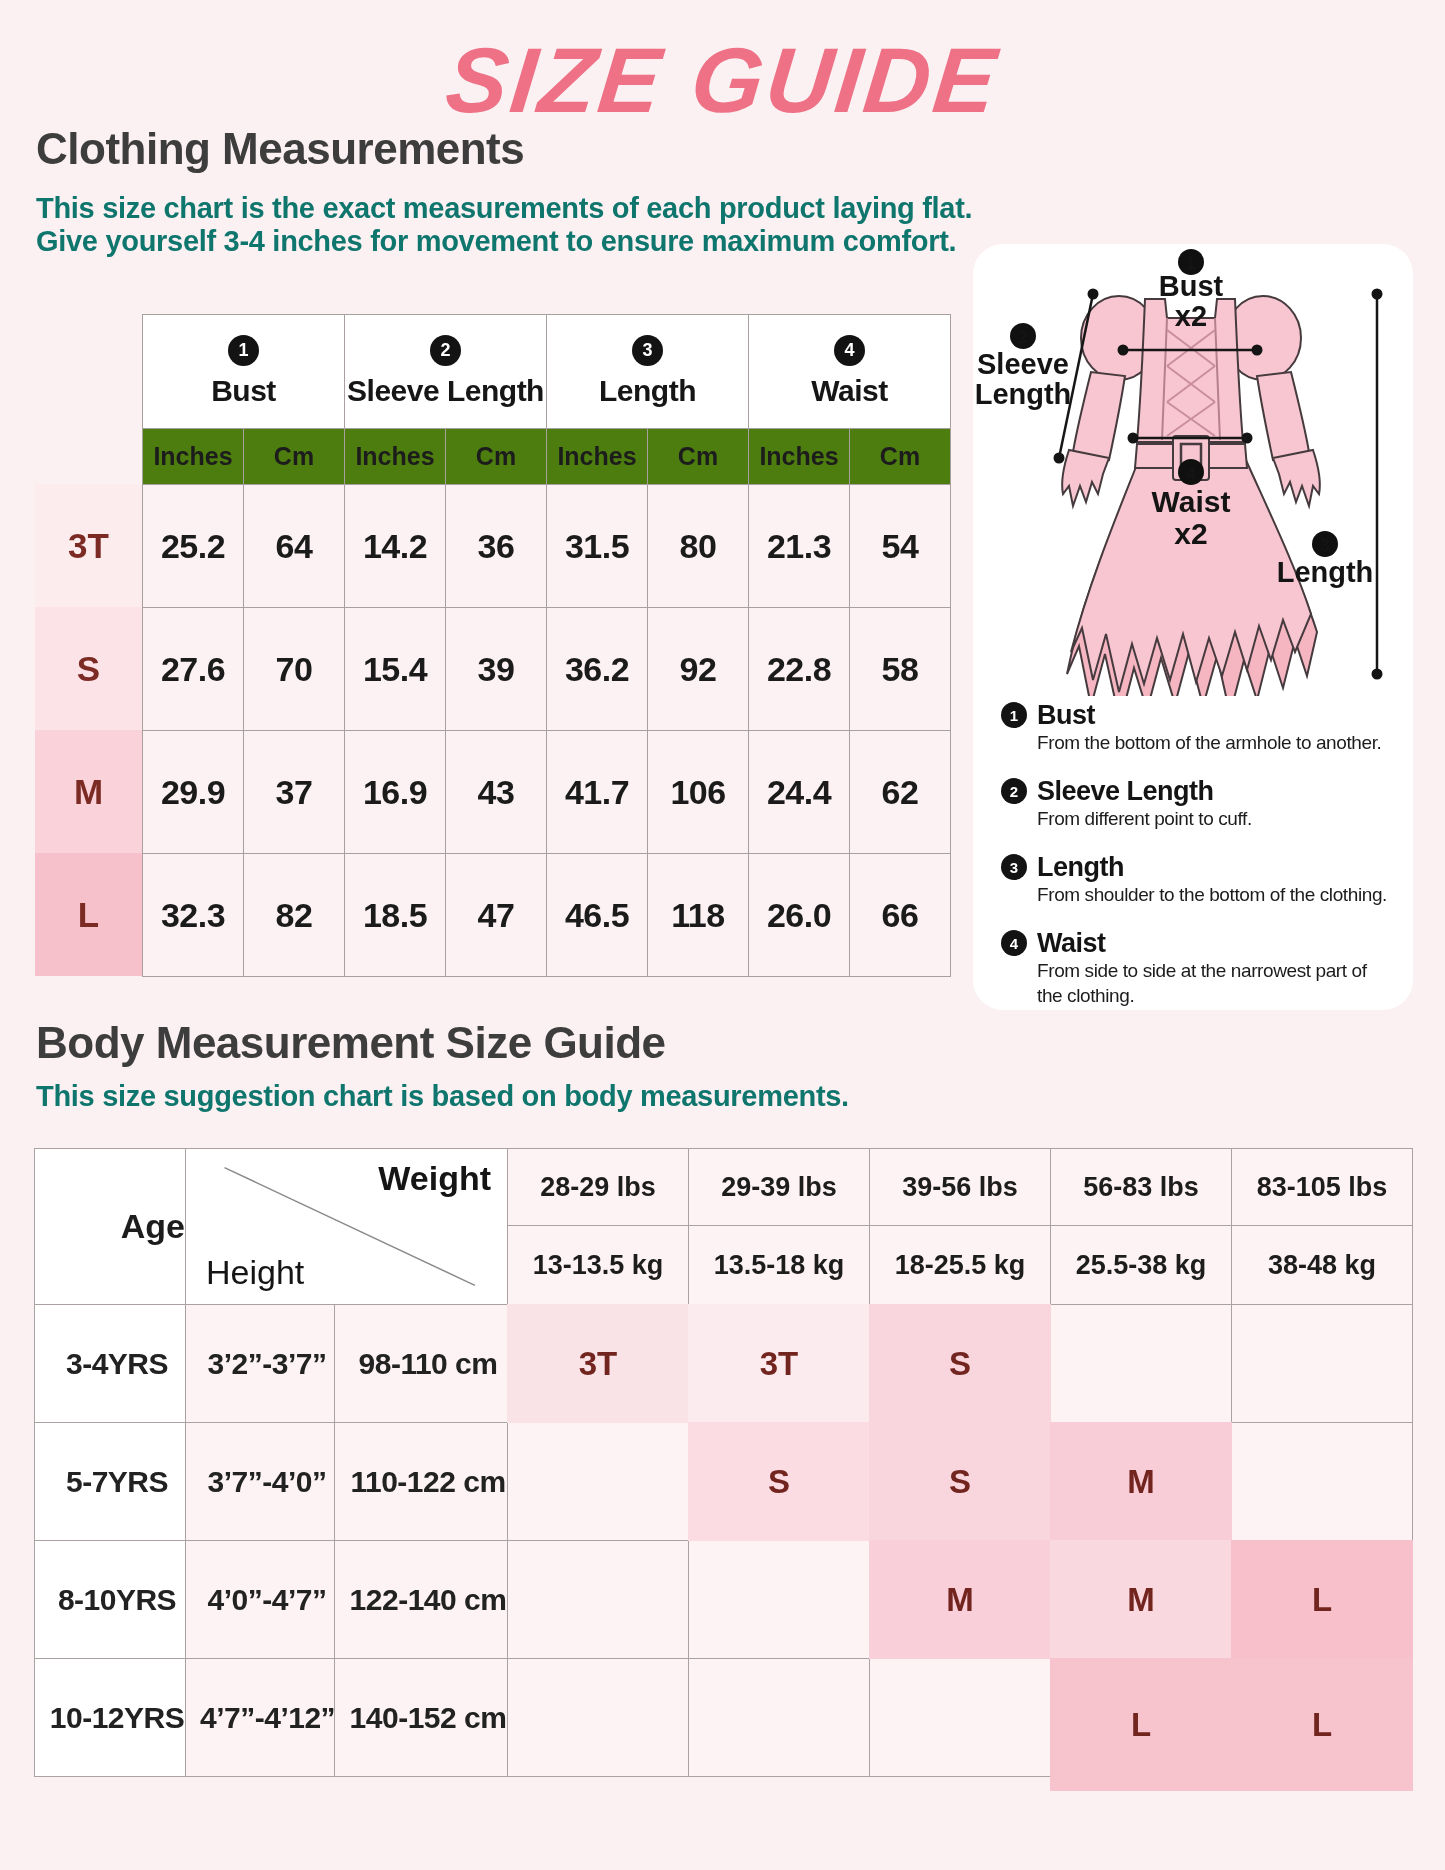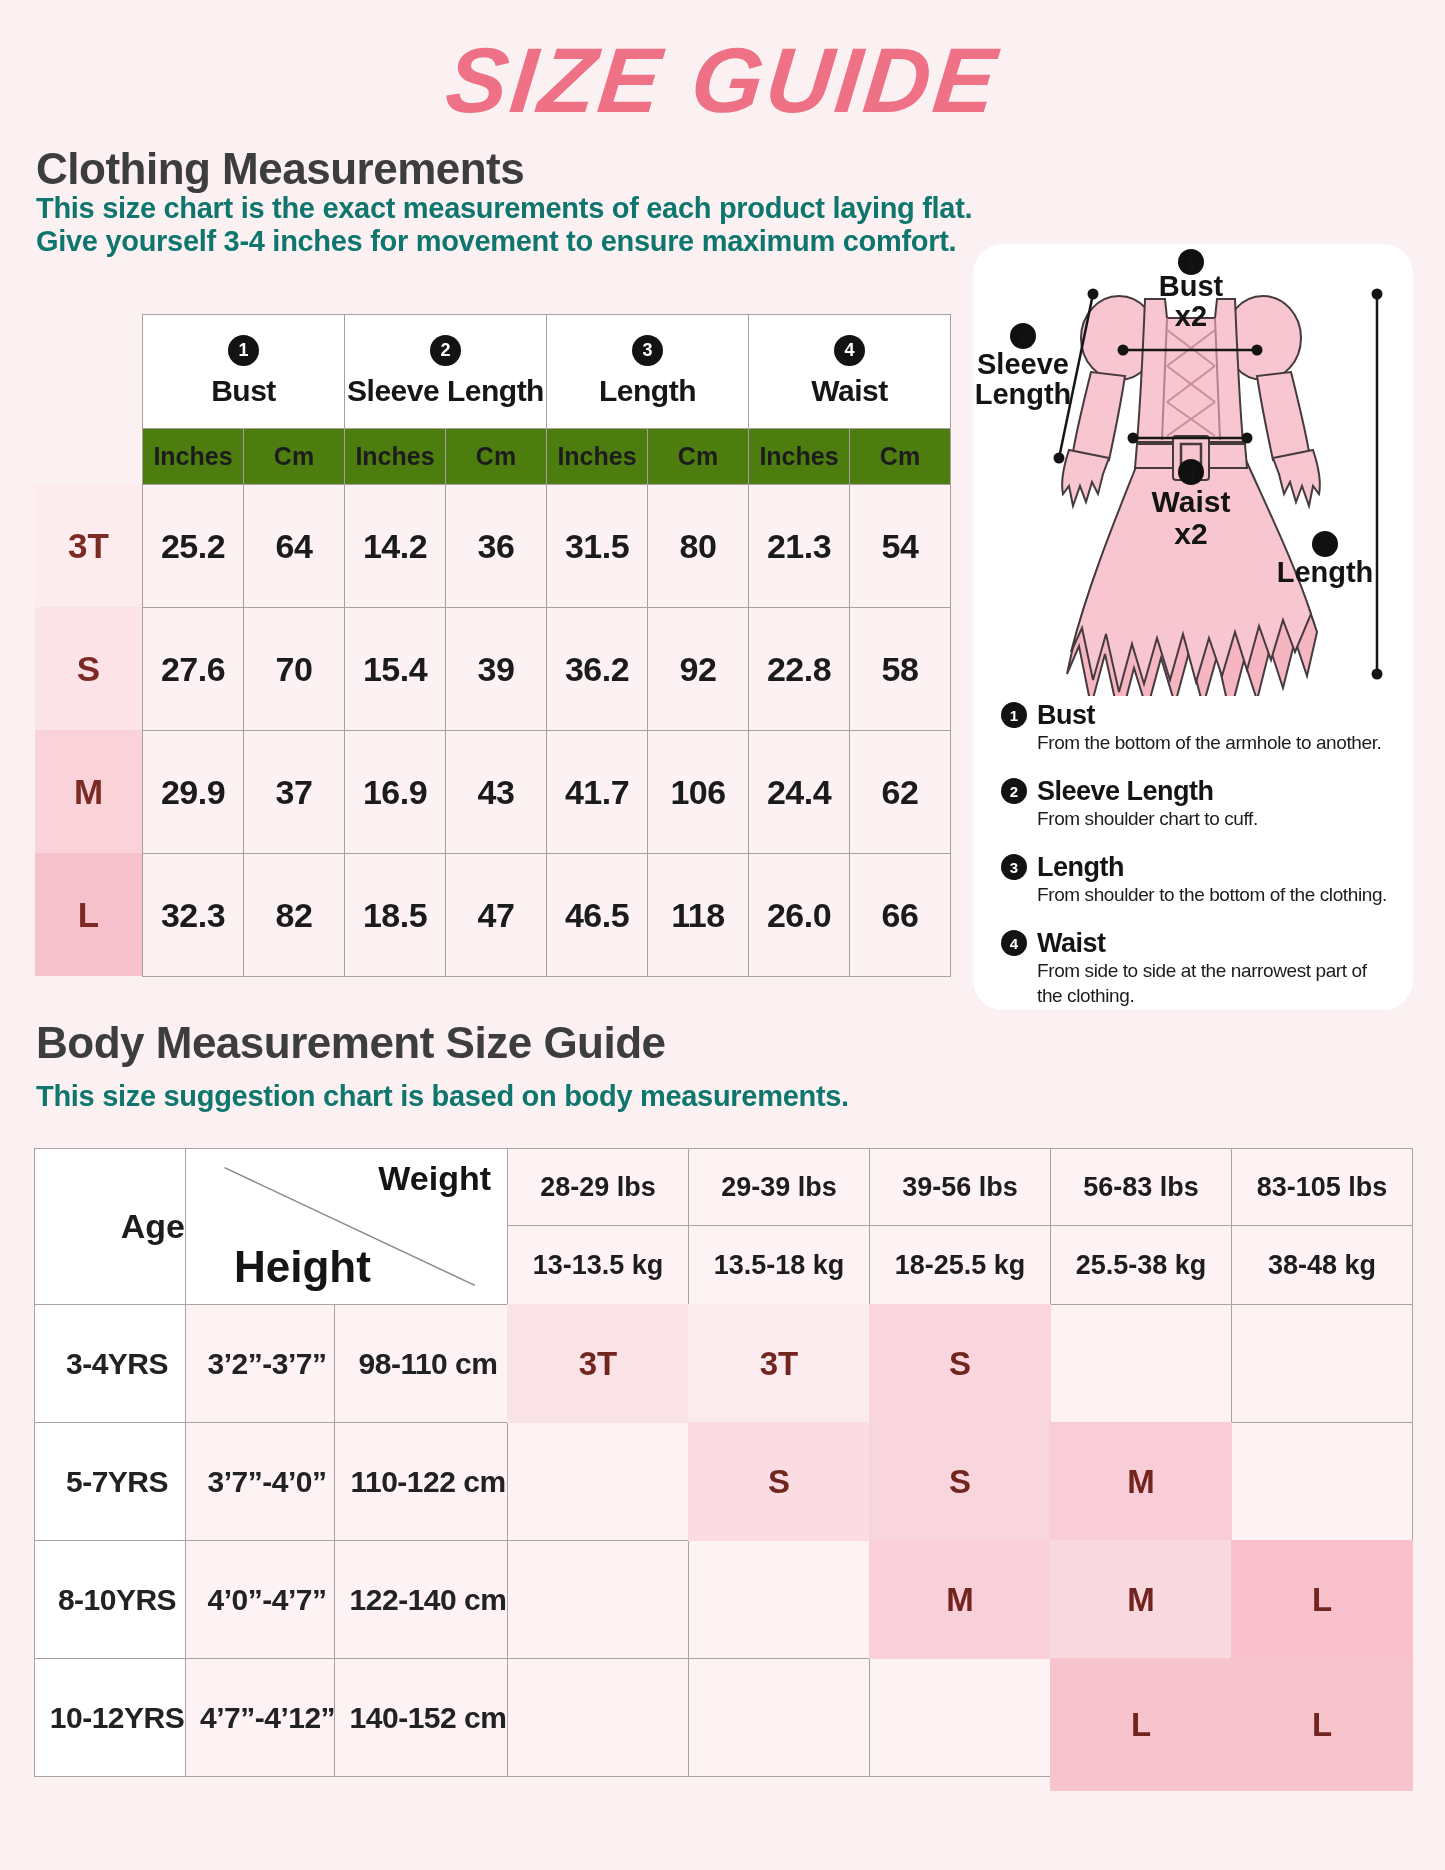--- a/index.html
+++ b/index.html
@@ -11,21 +11,21 @@
   }
   
   .main-title {
     position:absolute; top:28px; left:0; width:100%;
     text-align:center; font-size:92px; font-weight:700; font-style:italic;
     letter-spacing:3px; color:#ee7186; transform:skewX(-6deg);
   }
   
   .sec-heading { position:absolute; left:36px; font-size:44px; font-weight:700; color:#3e3d3d; letter-spacing:-0.5px; }
   .sec-desc { position:absolute; left:36px; font-size:29px; font-weight:700; color:#0f766e; letter-spacing:-0.3px; line-height:33px; }
-  .h-clothing { top:144px; }
+  .h-clothing { top:124px; }
   .d-clothing { top:192px; }
   .h-body { top:1018px; }
   .d-body  { top:1080px; }
   .footnote { position:absolute; left:32px; top:1782px; font-size:31px; font-weight:700; color:#4b4a4a; letter-spacing:-0.3px; }
 
   
   .t1-wrap { position:absolute; left:35px; top:314px; display:flex; }
   .size-col { width:107px; display:flex; flex-direction:column; }
   .size-col .spacer { height:170px; }
   .size-cell {
@@ -74,21 +74,21 @@
   .t2 .c-w { width:181px; }
   .t2 .row-lbs td { height:77px; font-size:27px; font-weight:700; }
   .t2 .row-kg td { height:79px; font-size:27px; font-weight:700; }
   .t2 .body-row td { height:118px; font-size:30px; font-weight:700; color:#222; letter-spacing:-0.5px;padding-left:14px; }
   .t2 td.age-hcell { background:#ffffff; font-size:34px; font-weight:700;text-align:right; }
   .t2 td.diag-cell { background:#ffffff; position:relative; }
   .t2 .body-row td.agecell { background:#ffffff; }
   .diag-svg { position:absolute; left:0; top:0; width:100%; height:100%; }
   .diag-svg line { stroke:#8a8a8a; stroke-width:1.5; }
   .diag-weight { position:absolute; top:10px; right:16px; font-size:34px; font-weight:700; color:#151515; }
-  .diag-height { position:absolute; bottom:12px; left:20px; font-size:44px; font-weight:700; color:#151515;margin-left:28px; }
+  .diag-height { position:absolute; bottom:12px; left:20px; font-size:34px; font-weight:400; color:#151515; }
 
   
   .hl {
     position:absolute; width:182px; height:119px;
     display:flex; align-items:center; justify-content:center;
     font-size:33px; font-weight:700; color:#72241e;
   }
   .hl-r0c0 { left:473px; top:156px; background:#fae3e7; }
   .hl-r0c1 { left:654px; top:156px; background:#fcebee; }
   .hl-r0c2 { left:835px; top:156px; background:#f9d5dd; }
@@ -301,21 +301,21 @@
         <span class="legend-num">1</span>
         <div>
           <div class="legend-term">Bust</div>
           <div class="legend-def">From the bottom of the armhole to another.</div>
         </div>
       </div>
       <div class="legend-item">
         <span class="legend-num">2</span>
         <div>
           <div class="legend-term">Sleeve Length</div>
-          <div class="legend-def">From shoulder chart to cuff.</div>
+          <div class="legend-def">From different point to cuff.</div>
         </div>
       </div>
       <div class="legend-item">
         <span class="legend-num">3</span>
         <div>
           <div class="legend-term">Length</div>
           <div class="legend-def">From shoulder to the bottom of the clothing.</div>
         </div>
       </div>
       <div class="legend-item">

